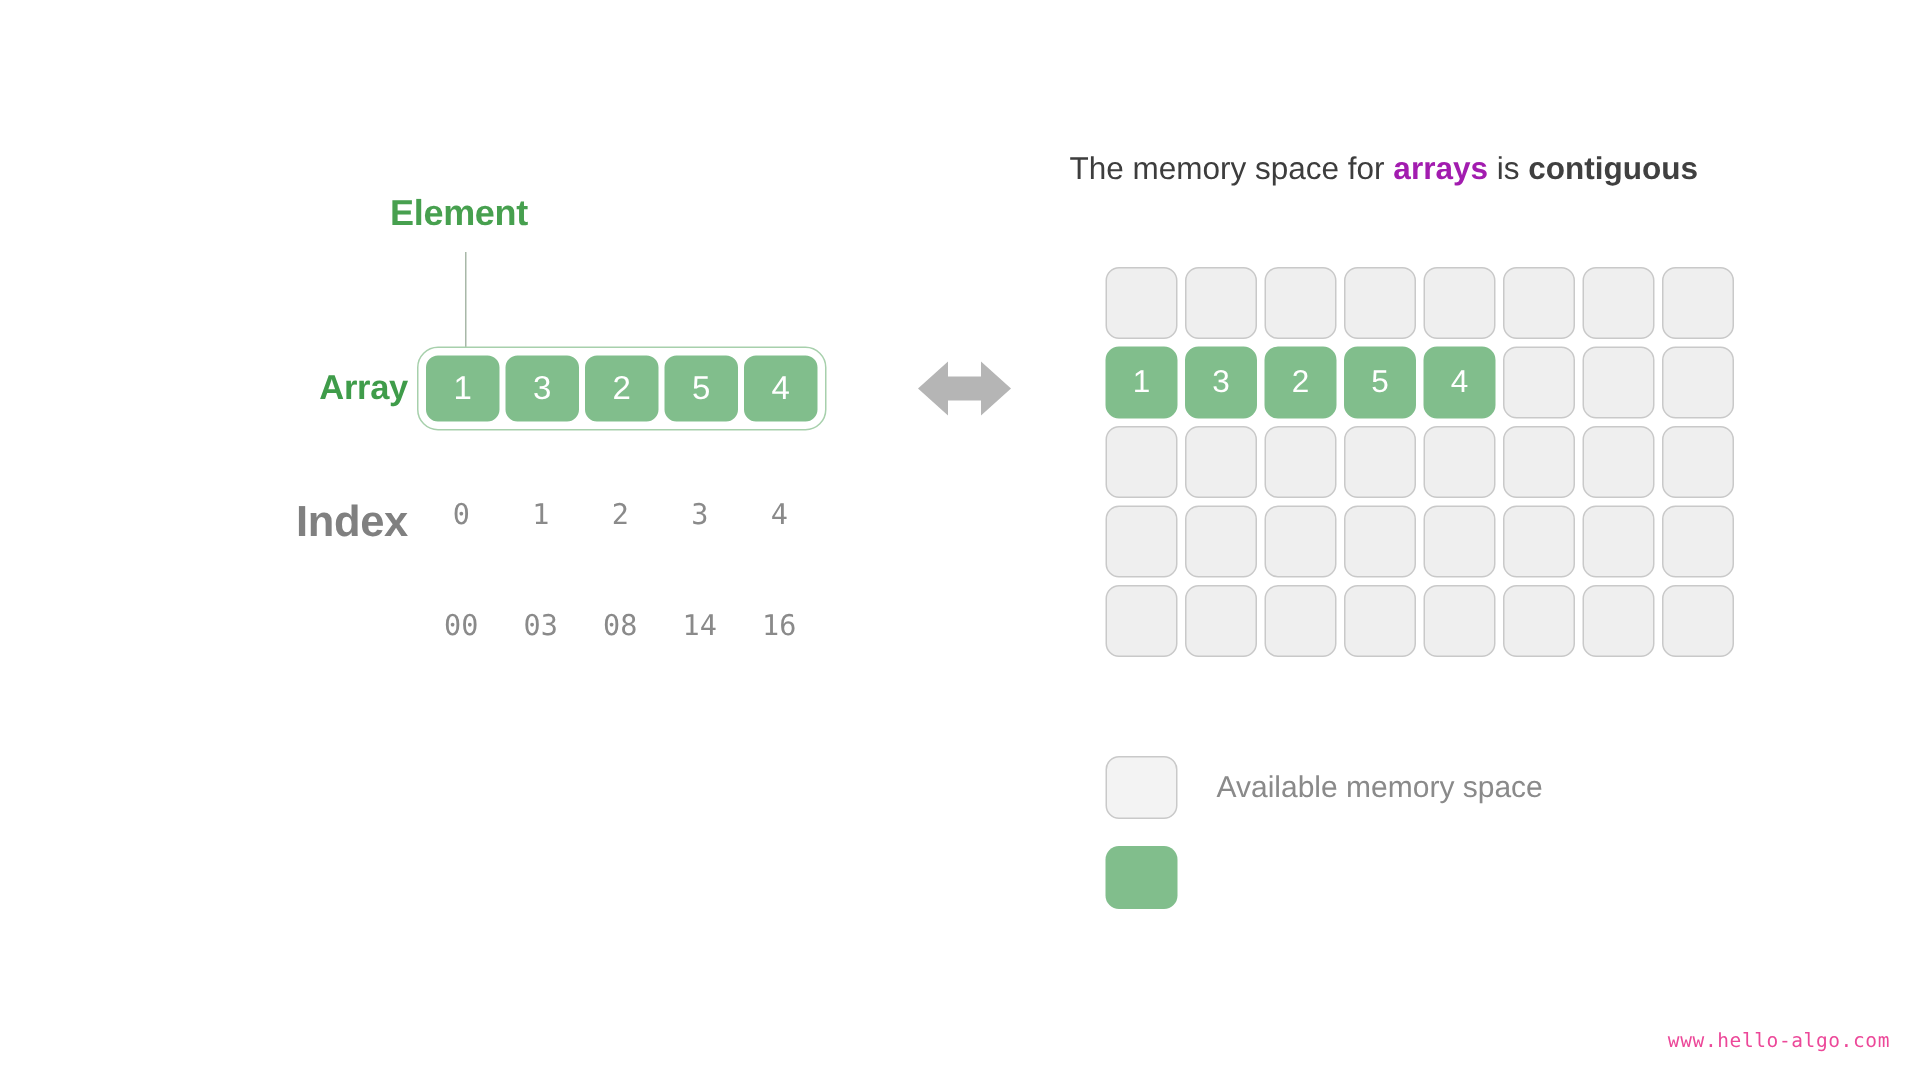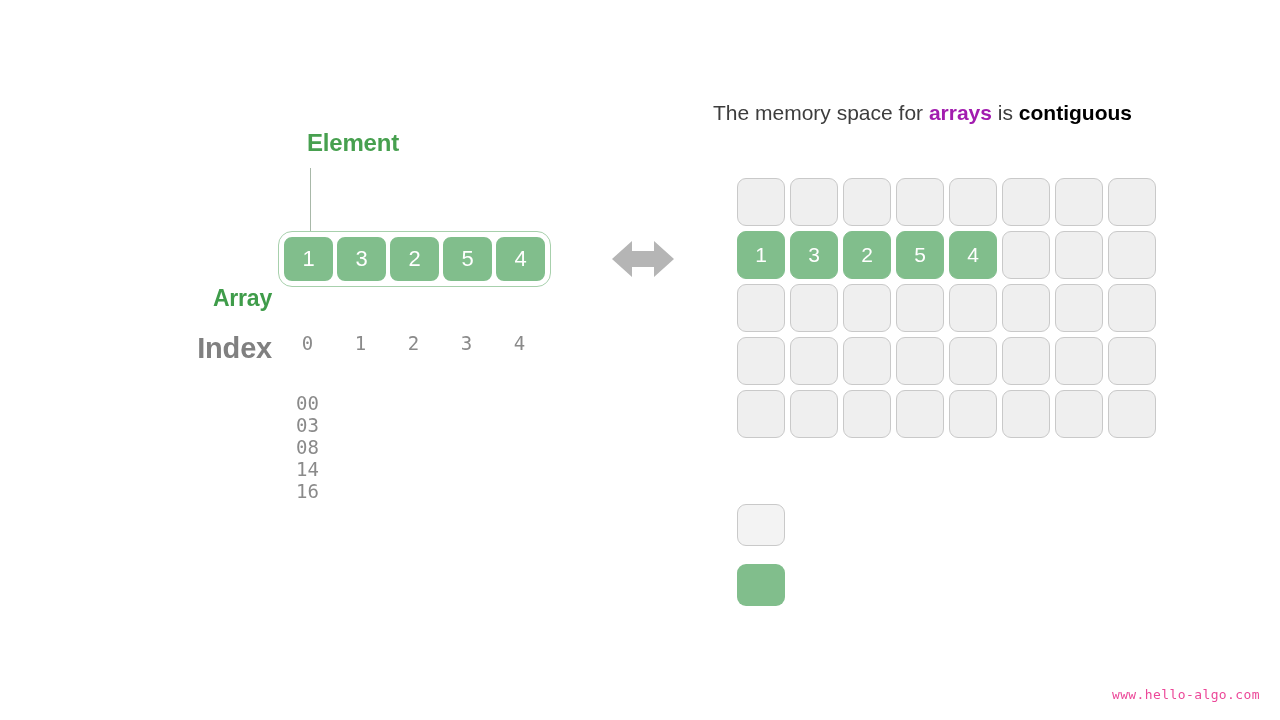--- a/index.html
+++ b/index.html
@@ -26,21 +26,20 @@
   }
 
   #element-callout-label {
     position: absolute;
     left: 260px;
     top: 129px;
     font-size: 24px;
     font-weight: bold;
     color: #47a04f;
     letter-spacing: -0.2px;
-    margin-left: 47px;
   }
 
   #element-callout-line {
     position: absolute;
     left: 310px;
     top: 168px;
     width: 1px;
     height: 72px;
     background: #a8b8a8;
   }
@@ -48,21 +47,20 @@
   #array-row-label {
     position: absolute;
     left: 140px;
     top: 245px;
     width: 132px;
     text-align: right;
     font-size: 23px;
     font-weight: bold;
     color: #3f9c4a;
     letter-spacing: -0.2px;
-    margin-top: 40px;
   }
 
   #array-box {
     position: absolute;
     left: 278px;
     top: 231px;
     padding: 3px;
     border: 1.5px solid #a7d0ac;
     border-radius: 14px;
     background: #ffffff;
@@ -116,23 +114,22 @@
     width: 232px;
     text-align: right;
     font-size: 23px;
     font-weight: bold;
     color: #808080;
     letter-spacing: -0.3px;
   }
   #memory-values {
     position: absolute;
     left: 281px;
-    top: 392px;
-    display: flex;
-    flex-direction: column;
+    top: 406px;
+    display: flex;
   }
   #memory-values span {
     width: 53px;
     text-align: center;
     font-family: "DejaVu Sans Mono", monospace;
     font-size: 19px;
     color: #8a8a8a;
   }
 
   
@@ -155,21 +152,21 @@
 
   #memory-title {
     position: absolute;
     left: 13px;
     top: 101px;
     font-size: 21px;
     color: #3d3d3d;
     white-space: nowrap;
   }
   #memory-title .hl-green { color: #a21caf; font-weight: bold; }
-  #memory-title .hl-dark  { color: #000000; font-weight: bold; }
+  #memory-title .hl-dark  { color: #404040; font-weight: bold; }
 
   #memory-grid {
     position: absolute;
     left: 37px;
     top: 178px;
     display: flex;
     flex-direction: column;
     gap: 5px;
   }
   .memory-grid-row {
@@ -333,20 +330,21 @@
       <div class="memory-cell free"></div>
       <div class="memory-cell free"></div>
       <div class="memory-cell free"></div>
       <div class="memory-cell free"></div>
     </div>
   </div>
 
   <div id="memory-legend">
     <div class="legend-row">
       <div class="legend-swatch free"></div>
+      <div class="legend-label">Available memory space</div>
     </div>
     <div class="legend-row">
       <div class="legend-swatch used"></div>
     </div>
   </div>
 </div>
 
 <div id="watermark">www.hello-algo.com</div>
 
 </body></html>

